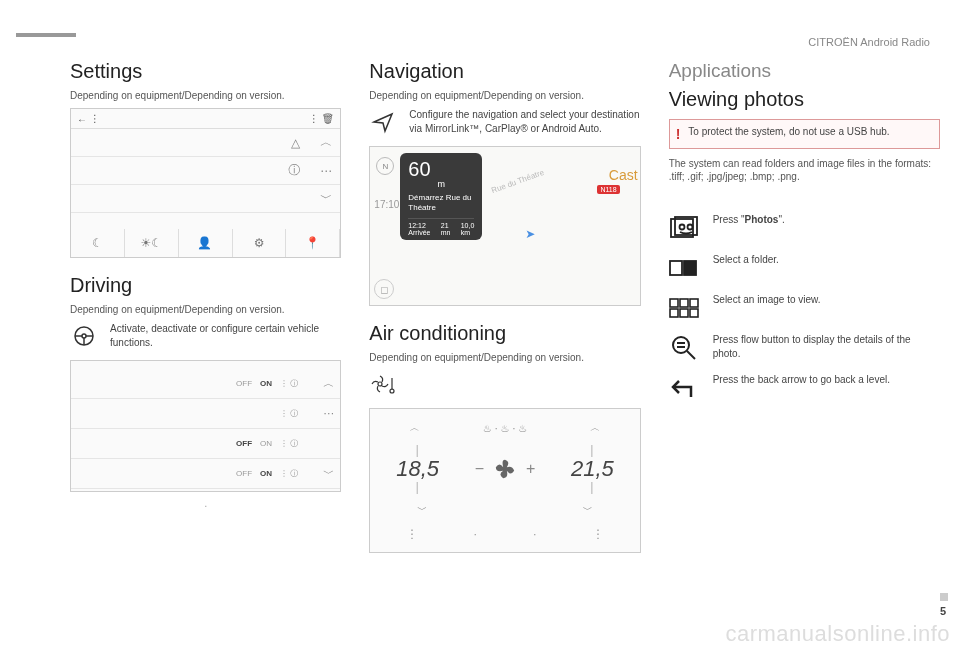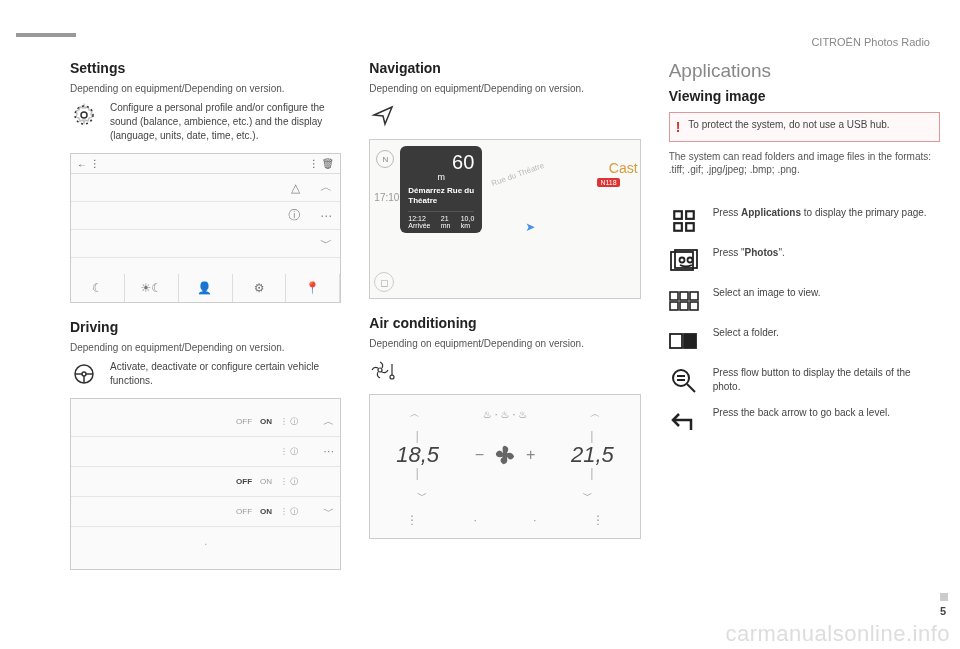--- a/index.html
+++ b/index.html
@@ -36,22 +36,22 @@
       display: flex;
       padding: 60px 20px 10px 70px;
       gap: 28px;
       width: 100%;
     }
     .col {
       flex: 1;
       min-width: 0;
     }
     h2 {
-      font-size: 14px;
-      font-weight: bold;
+      font-size: 20px;
+      font-weight: normal;
       color: #222;
       margin-bottom: 6px;
     }
     h2.light {
       font-weight: 300;
       color: #888;
       font-size: 19px;
     }
     .sub {
       font-size: 10px;
@@ -127,21 +127,21 @@
     .ss-bottom-tabs div {
       flex: 1;
       border-right: 1px solid #ddd;
       display: flex;
       align-items: center;
       justify-content: center;
       color: #777;
       font-size: 12px;
     }
     .ss-driving {
-      height: 172px;
+      height: 132px;
       position: relative;
     }
     .drv-row {
       height: 30px;
       border-bottom: 1px solid #e5e5e5;
       display: flex;
       align-items: center;
       justify-content: flex-end;
       gap: 8px;
       padding-right: 42px;
@@ -168,33 +168,32 @@
       width: 82px;
       background: #3a3a3a;
       color: #fff;
       border-radius: 6px;
       padding: 6px 8px 4px;
       font-size: 9px;
     }
     .nav-card .big {
       font-size: 20px;
       font-weight: 300;
-      text-align: right;
+      text-align: left;
       line-height: 1;
     }
     .nav-card .m {
       font-size: 9px;
       text-align: center;
       margin-bottom: 4px;
     }
     .nav-card .dest {
       font-size: 8px;
       line-height: 1.2;
       margin-bottom: 6px;
-      font-weight: bold;
     }
     .nav-card .eta {
       display: flex;
       justify-content: space-between;
       font-size: 7px;
       border-top: 1px solid #555;
       padding-top: 3px;
     }
     .nav-time {
       position: absolute;
@@ -370,37 +369,27 @@
       color: #ddd;
       font-weight: 300;
       letter-spacing: 0.5px;
     }
     svg { display: block; }
   </style>
 </head>
 <body>
 
 <div class="header-bar"></div>
-<div class="header-right">CITROËN Photos Radio</div>
+<div class="header-right">CITROËN Android Radio</div>
 
 <div class="page">
 
   <div class="col">
     <h2>Settings</h2>
     <div class="sub">Depending on equipment/Depending on version.</div>
-    <div class="icon-row">
-      <div class="ic">
-        <svg width="24" height="24" viewBox="0 0 24 24" fill="none" stroke="#333" stroke-width="1.5">
-          <circle cx="12" cy="12" r="3"></circle>
-          <path d="M12 2l1 3 3-1 1 3 3 1-1 3 1 3-3 1-1 3-3-1-1 3-1-3-3 1-1-3-3-1 1-3-1-3 3-1 1-3 3 1z" opacity="0.3"></path>
-          <circle cx="12" cy="12" r="9" stroke-dasharray="2 3"></circle>
-        </svg>
-      </div>
-      <div class="txt">Configure a personal profile and/or configure the sound (balance, ambience, etc.) and the display (language, units, date, time, etc.).</div>
-    </div>
 
     <div class="screenshot ss-settings">
       <div class="ss-top">
         <span>← ⋮</span>
         <span>⋮ 🗑</span>
       </div>
       <div class="ss-body-rows">
         <div class="ss-row">
             <span>△</span>
             <span class="chev">︿</span>
@@ -466,20 +455,21 @@
 
   <div class="col">
     <h2>Navigation</h2>
     <div class="sub">Depending on equipment/Depending on version.</div>
     <div class="icon-row">
       <div class="ic">
         <svg width="24" height="24" viewBox="0 0 24 24" fill="none" stroke="#333" stroke-width="1.5">
           <path d="M3 12 L21 4 L14 21 L12 13 Z"></path>
         </svg>
       </div>
+      <div class="txt">Configure the navigation and select your destination via MirrorLink™, CarPlay® or Android Auto.</div>
     </div>
 
     <div class="screenshot ss-nav">
       <div class="nav-compass">N</div>
       <div class="nav-time">17:10</div>
       <div class="nav-home">◻</div>
       <div class="nav-card">
         <div class="big">60</div>
         <div class="m">m</div>
         <div class="dest">Démarrez Rue du Théatre</div>
@@ -548,86 +538,73 @@
         <span>⋮</span>
           <span>·</span>
           <span>·</span>
           <span>⋮</span>
       </div>
     </div>
   </div>
 
   <div class="col">
     <h2 class="light">Applications</h2>
-    <h2>Viewing image</h2>
+    <h2>Viewing photos</h2>
 
     <div class="warn-box">
       <span class="exc">!</span>
       <span>To protect the system, do not use a USB hub.</span>
     </div>
 
     <div class="sub">The system can read folders and image files in the formats: .tiff; .gif; .jpg/jpeg; .bmp; .png.</div>
 
     <div style="height:14px;"></div>
 
-    <div class="step">
-      <div class="sic">
-        <svg width="26" height="26" viewBox="0 0 24 24" fill="none" stroke="#222" stroke-width="2">
-          <rect x="3" y="3" width="7" height="7"></rect>
-            <rect x="14" y="3" width="7" height="7"></rect>
-          <rect x="3" y="14" width="7" height="7"></rect>
-            <rect x="14" y="14" width="7" height="7"></rect>
-        </svg>
-      </div>
-      <div class="st">
-        <span>Press </span><b>Applications</b><span> to display the primary page.</span>
-      </div>
-    </div>
 
     <div class="step">
       <div class="sic">
         <svg width="28" height="24" viewBox="0 0 28 24" fill="none" stroke="#222" stroke-width="1.8">
           <rect x="1" y="3" width="22" height="18"></rect>
           <rect x="5" y="1" width="22" height="18"></rect>
           <circle cx="12" cy="11" r="2.5"></circle>
           <circle cx="20" cy="11" r="2.5"></circle>
           <path d="M10 16 Q16 19 22 16"></path>
         </svg>
       </div>
       <div class="st">
         <span>Press "</span><b>Photos</b><span>".</span>
       </div>
+    </div>
+
+    <div class="step">
+      <div class="sic">
+        <svg width="30" height="18" viewBox="0 0 30 18" fill="none" stroke="#222" stroke-width="1.8">
+          <rect x="1" y="2" width="12" height="14"></rect>
+          <rect x="15" y="2" width="12" height="14" fill="#222"></rect>
+        </svg>
+      </div>
+      <div class="st">Select a folder.</div>
     </div>
 
     <div class="step">
       <div class="sic">
         <svg width="30" height="20" viewBox="0 0 30 20" fill="none" stroke="#222" stroke-width="1.6">
           <rect x="1" y="1" width="8" height="8"></rect>
             <rect x="11" y="1" width="8" height="8"></rect>
             <rect x="21" y="1" width="8" height="8"></rect>
           <rect x="1" y="11" width="8" height="8"></rect>
             <rect x="11" y="11" width="8" height="8"></rect>
             <rect x="21" y="11" width="8" height="8"></rect>
         </svg>
       </div>
       <div class="st">Select an image to view.</div>
     </div>
 
     <div class="step">
       <div class="sic">
-        <svg width="30" height="18" viewBox="0 0 30 18" fill="none" stroke="#222" stroke-width="1.8">
-          <rect x="1" y="2" width="12" height="14"></rect>
-          <rect x="15" y="2" width="12" height="14" fill="#222"></rect>
-        </svg>
-      </div>
-      <div class="st">Select a folder.</div>
-    </div>
-
-    <div class="step">
-      <div class="sic">
         <svg width="26" height="26" viewBox="0 0 26 26" fill="none" stroke="#222" stroke-width="2">
           <circle cx="10" cy="10" r="8"></circle>
           <line x1="16" y1="16" x2="24" y2="24"></line>
           <line x1="6" y1="8" x2="14" y2="8"></line>
           <line x1="6" y1="12" x2="14" y2="12"></line>
         </svg>
       </div>
       <div class="st">Press flow button to display the details of the photo.</div>
     </div>
 

